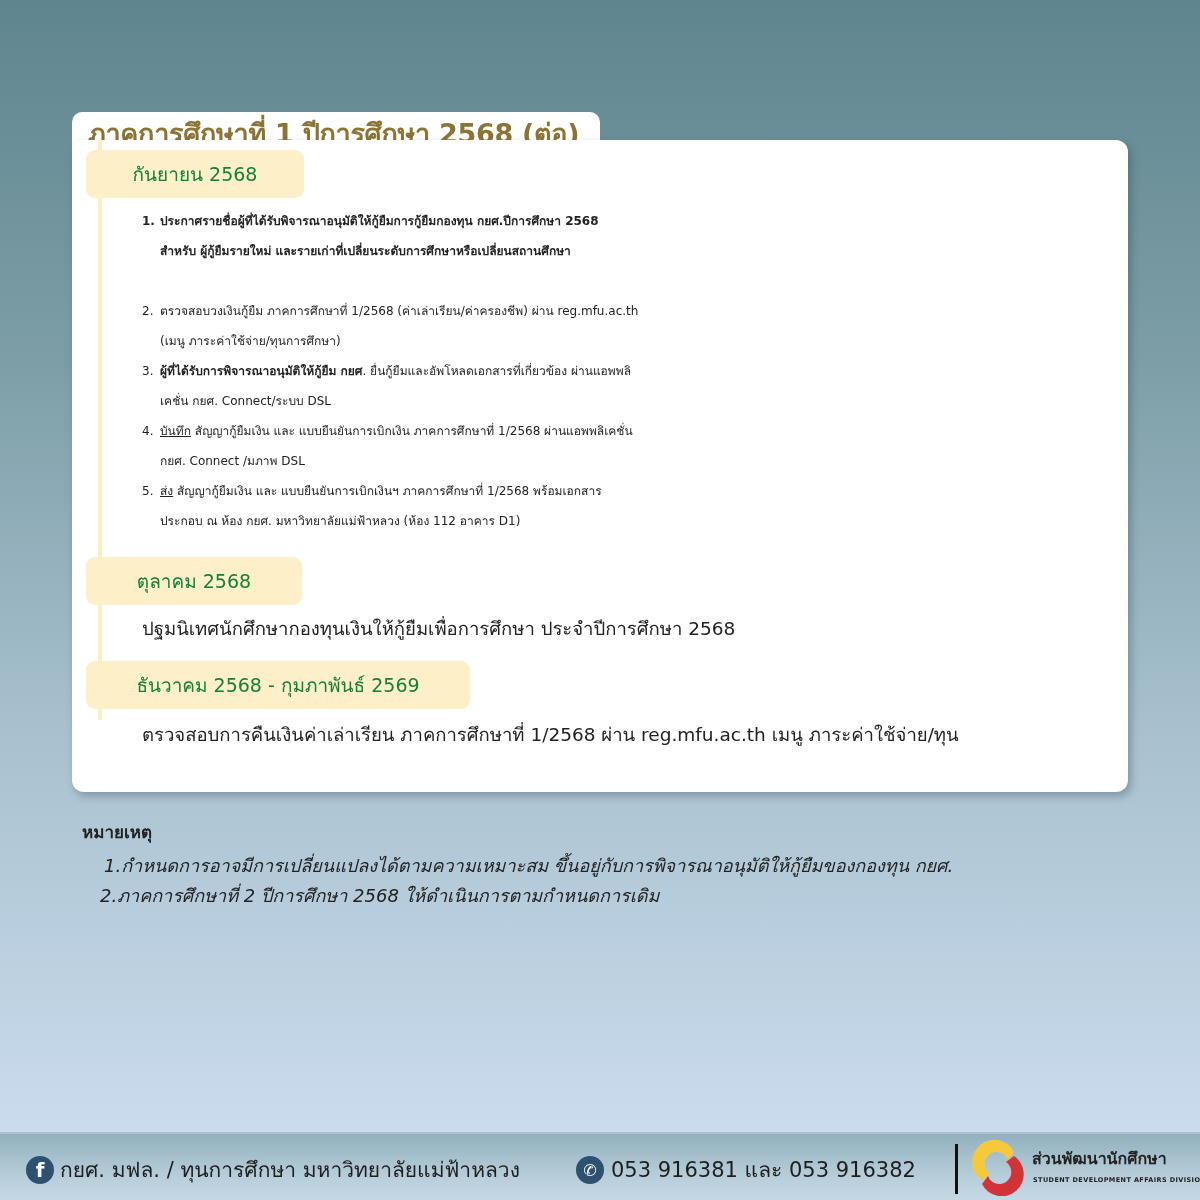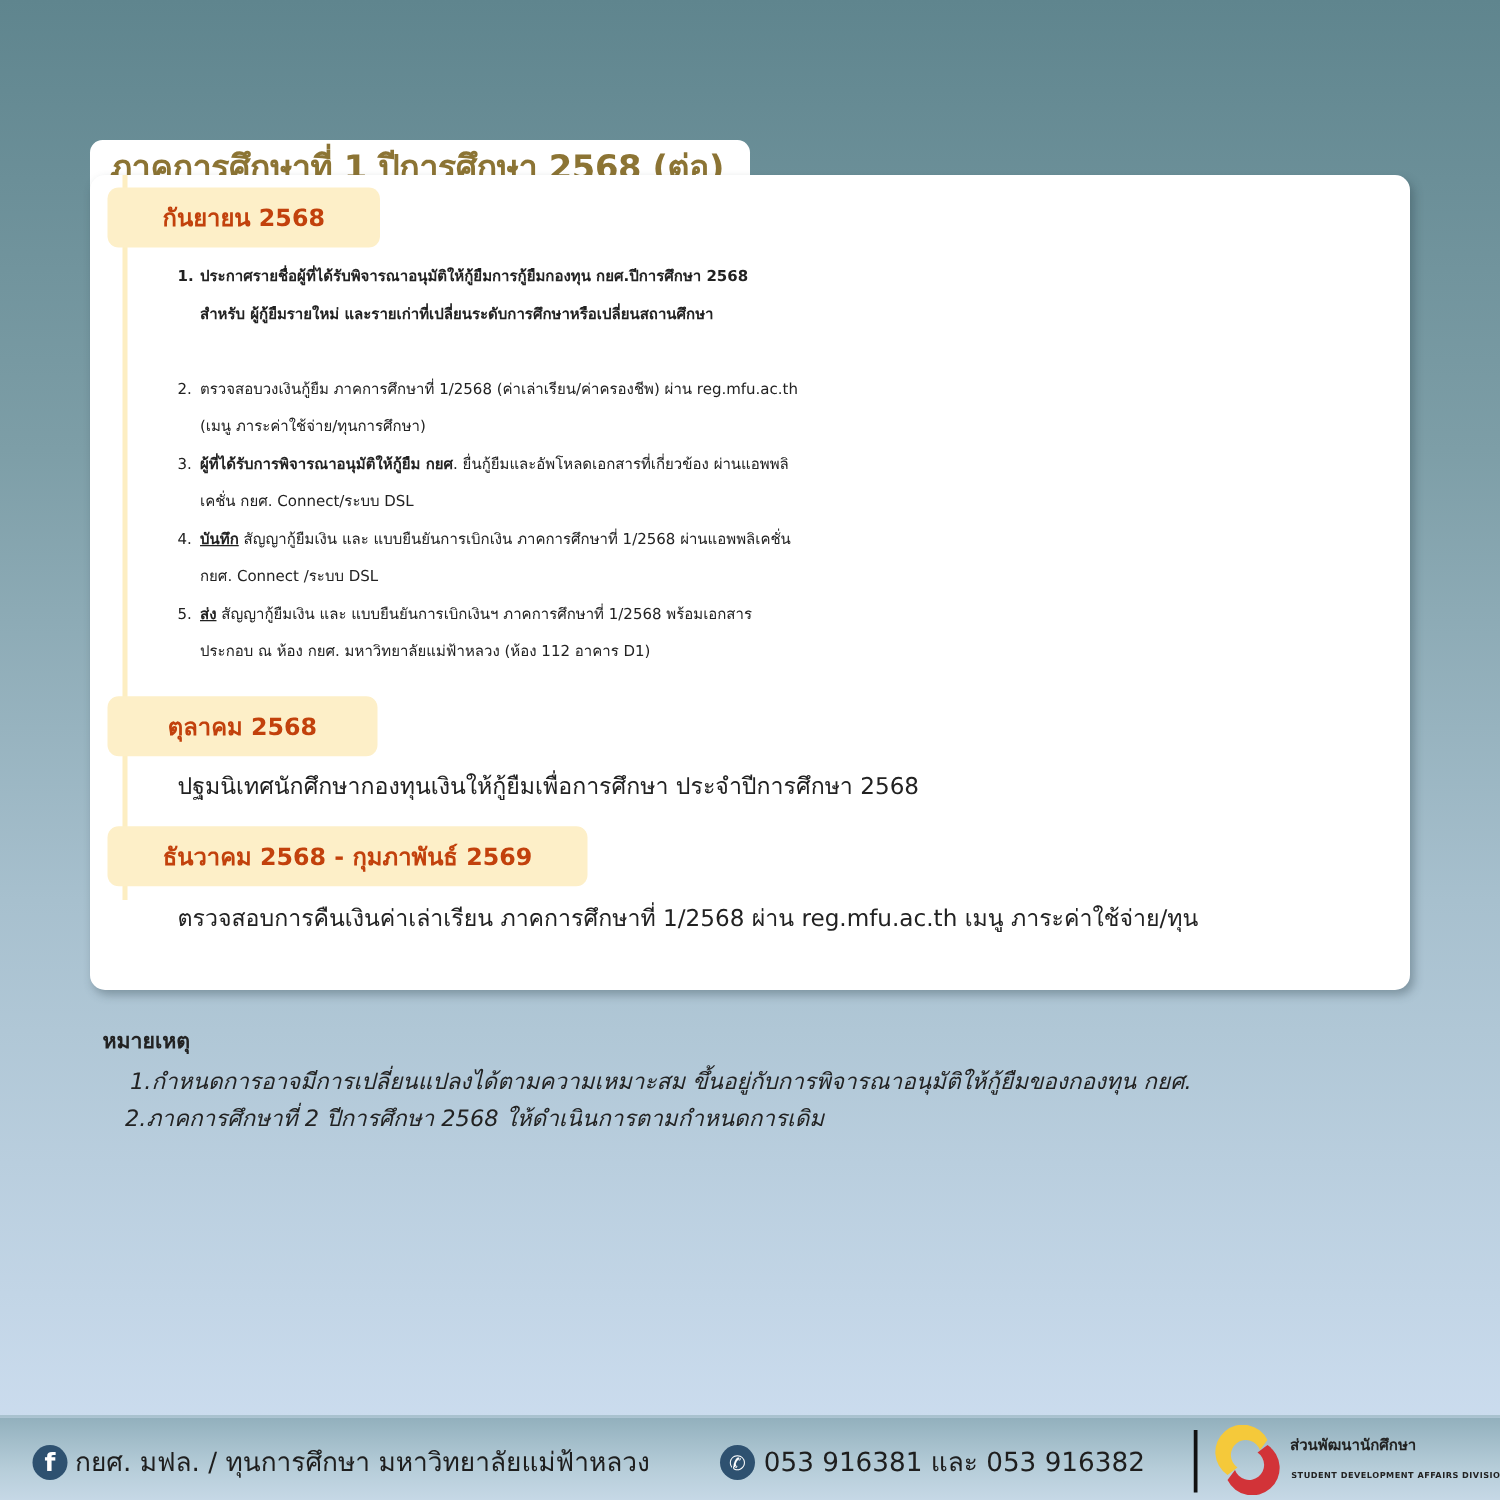--- a/index.html
+++ b/index.html
@@ -19,49 +19,49 @@
       position:absolute; left:72px; top:140px; width:1056px; height:652px;
       background:#fff; border-radius:12px;
       box-shadow: 3px 4px 8px rgba(40,60,70,0.35);
     }
     .timeline-line {
       position:absolute; left:26px; top:0; width:4px; height:580px; background:#fdeec2;
     }
     .month-tag {
       position:absolute; left:14px; height:48px; background:#fdefc8; border-radius:9px;
       display:flex; align-items:center; justify-content:center;
-      font-weight:bold; font-size:19px; color:#c2410c; white-space:nowrap;
+      font-weight:normal; font-size:19px; color:#15803d; white-space:nowrap;
     }
     .item {
       position:absolute; left:70px; font-size:12px; line-height:30px; color:#222; white-space:nowrap;
     }
     .item .num { display:inline-block; width:18px; }
     .item .indent { padding-left:18px; }
     .b { font-weight:bold; }
-    .u { text-decoration:underline; font-weight:bold; }
+    .u { text-decoration:underline; font-weight:normal; }
     .plain { position:absolute; left:70px; font-size:18.5px; color:#222; white-space:nowrap; }
     .notes { position:absolute; left:82px; top:818px; font-size:18px; color:#222; }
     .notes .head { font-weight:bold; font-size:17px; margin-bottom:6px; }
     .notes .line { white-space:nowrap; line-height:30px;font-style:italic; }
     .footer {
       position:absolute; left:0; top:1132px; width:1200px; height:68px;
       background: linear-gradient(180deg, #92b0bd 0%, #b6cdd9 60%, #c7d9e7 100%);
       border-top:2px solid #a9c2cf;
     }
     .fb-icon, .phone-icon {
       position:absolute; top:22px; width:28px; height:28px; border-radius:50%;
       background:#2e5170; color:#fff; display:flex; align-items:center; justify-content:center;
       font-weight:bold; font-size:20px;
     }
     .fb-icon { left:26px; }
     .phone-icon { left:576px; font-size:16px; }
     .footer-text { position:absolute; top:19px; font-size:21px; color:#1e1e1e; white-space:nowrap; }
     .divider-bar { position:absolute; left:955px; top:10px; width:3px; height:50px; background:#111; }
     .logo { position:absolute; left:970px; top:6px; width:56px; height:56px; }
-    .logo-text-th { position:absolute; left:1032px; top:12px; font-size:12px; font-weight:bold; color:#222; white-space:nowrap; }
+    .logo-text-th { position:absolute; left:1032px; top:12px; font-size:16px; font-weight:bold; color:#222; white-space:nowrap; }
     .logo-text-en { position:absolute; left:1033px; top:42px; font-size:6.5px; font-weight:bold; color:#222; letter-spacing:0.4px; white-space:nowrap; }
   </style>
 </head>
 <body>
 
 <div class="title-box">
   <span>ภาคการศึกษาที่ 1 ปีการศึกษา 2568 (ต่อ)</span>
 </div>
 
 <div class="card">
@@ -79,21 +79,21 @@
     <div class="indent">(เมนู ภาระค่าใช้จ่าย/ทุนการศึกษา)</div>
   </div>
 
   <div class="item" style="top:216px;">
     <div><span class="num">3.</span><span class="b">ผู้ที่ได้รับการพิจารณาอนุมัติให้กู้ยืม กยศ</span><span>. ยื่นกู้ยืมและอัพโหลดเอกสารที่เกี่ยวข้อง ผ่านแอพพลิ</span></div>
     <div class="indent">เคชั่น กยศ. Connect/ระบบ DSL</div>
   </div>
 
   <div class="item" style="top:276px;">
     <div><span class="num">4.</span><span class="u">บันทึก</span><span> สัญญากู้ยืมเงิน และ แบบยืนยันการเบิกเงิน ภาคการศึกษาที่ 1/2568 ผ่านแอพพลิเคชั่น</span></div>
-    <div class="indent">กยศ. Connect /ระบบ DSL</div>
+    <div class="indent">กยศ. Connect /มภาพ DSL</div>
   </div>
 
   <div class="item" style="top:336px;">
     <div><span class="num">5.</span><span class="u">ส่ง</span><span> สัญญากู้ยืมเงิน และ แบบยืนยันการเบิกเงินฯ ภาคการศึกษาที่ 1/2568 พร้อมเอกสาร</span></div>
     <div class="indent">ประกอบ ณ ห้อง กยศ. มหาวิทยาลัยแม่ฟ้าหลวง (ห้อง 112 อาคาร D1)</div>
   </div>
 
   <div class="month-tag" style="top:417px; width:216px;">ตุลาคม 2568</div>
   <div class="plain" style="top:474px;">ปฐมนิเทศนักศึกษากองทุนเงินให้กู้ยืมเพื่อการศึกษา ประจำปีการศึกษา 2568</div>
 

